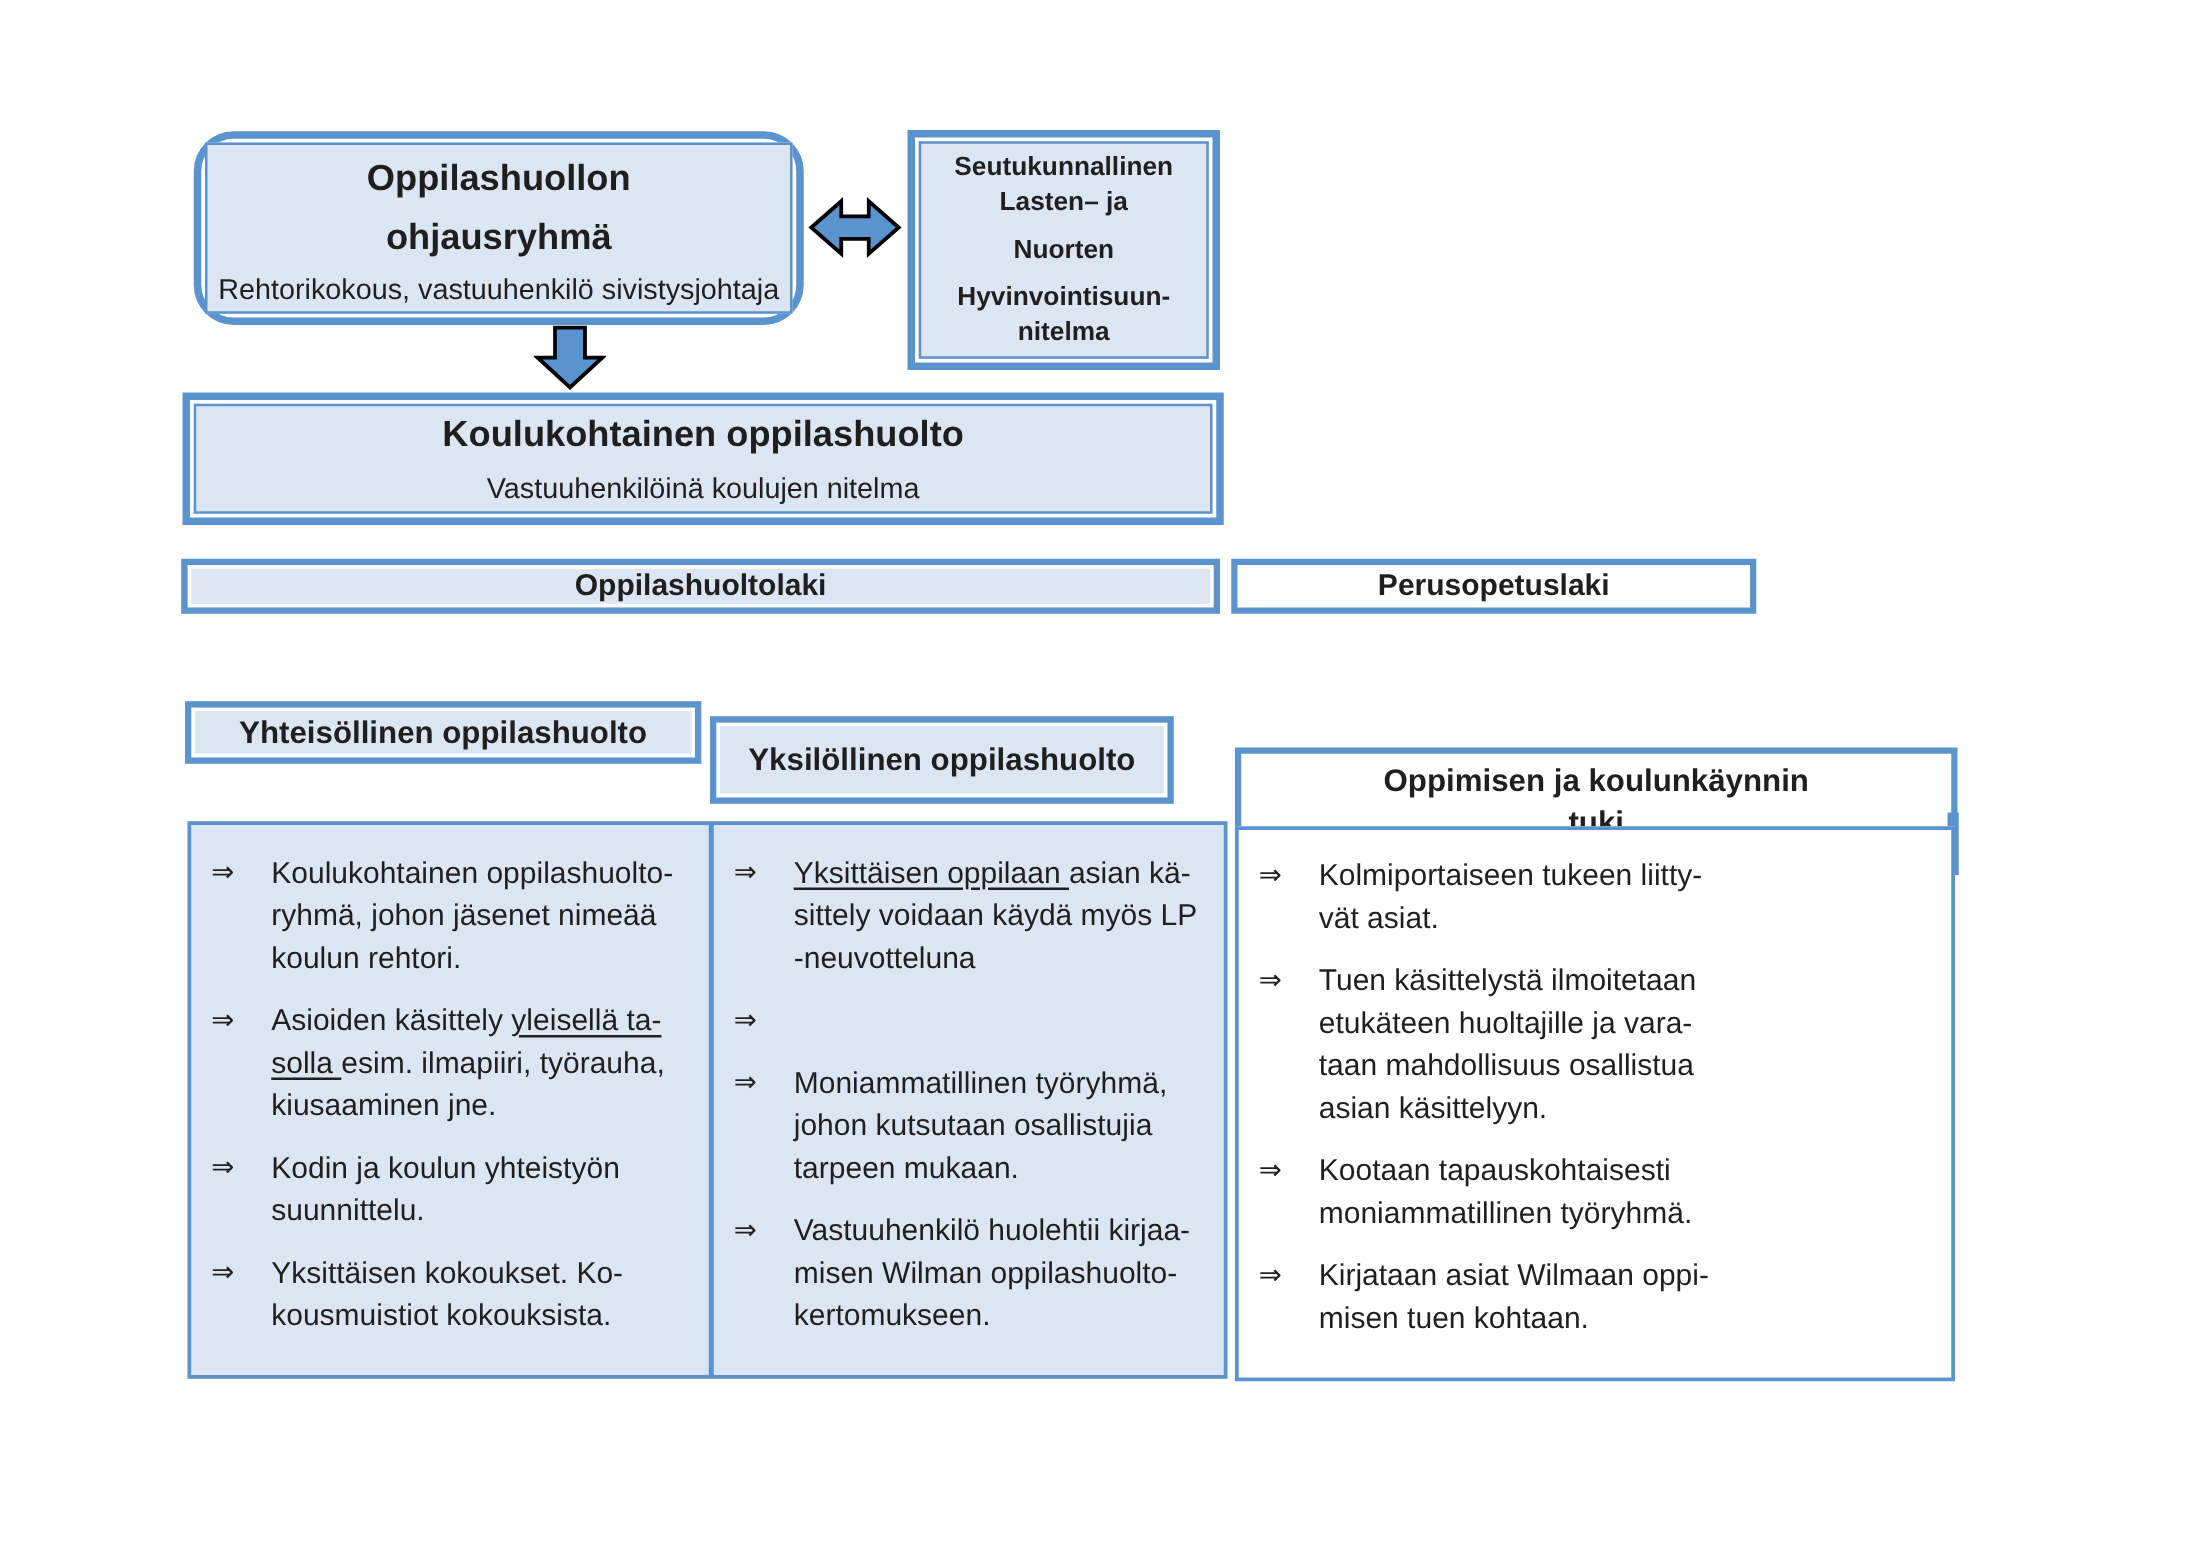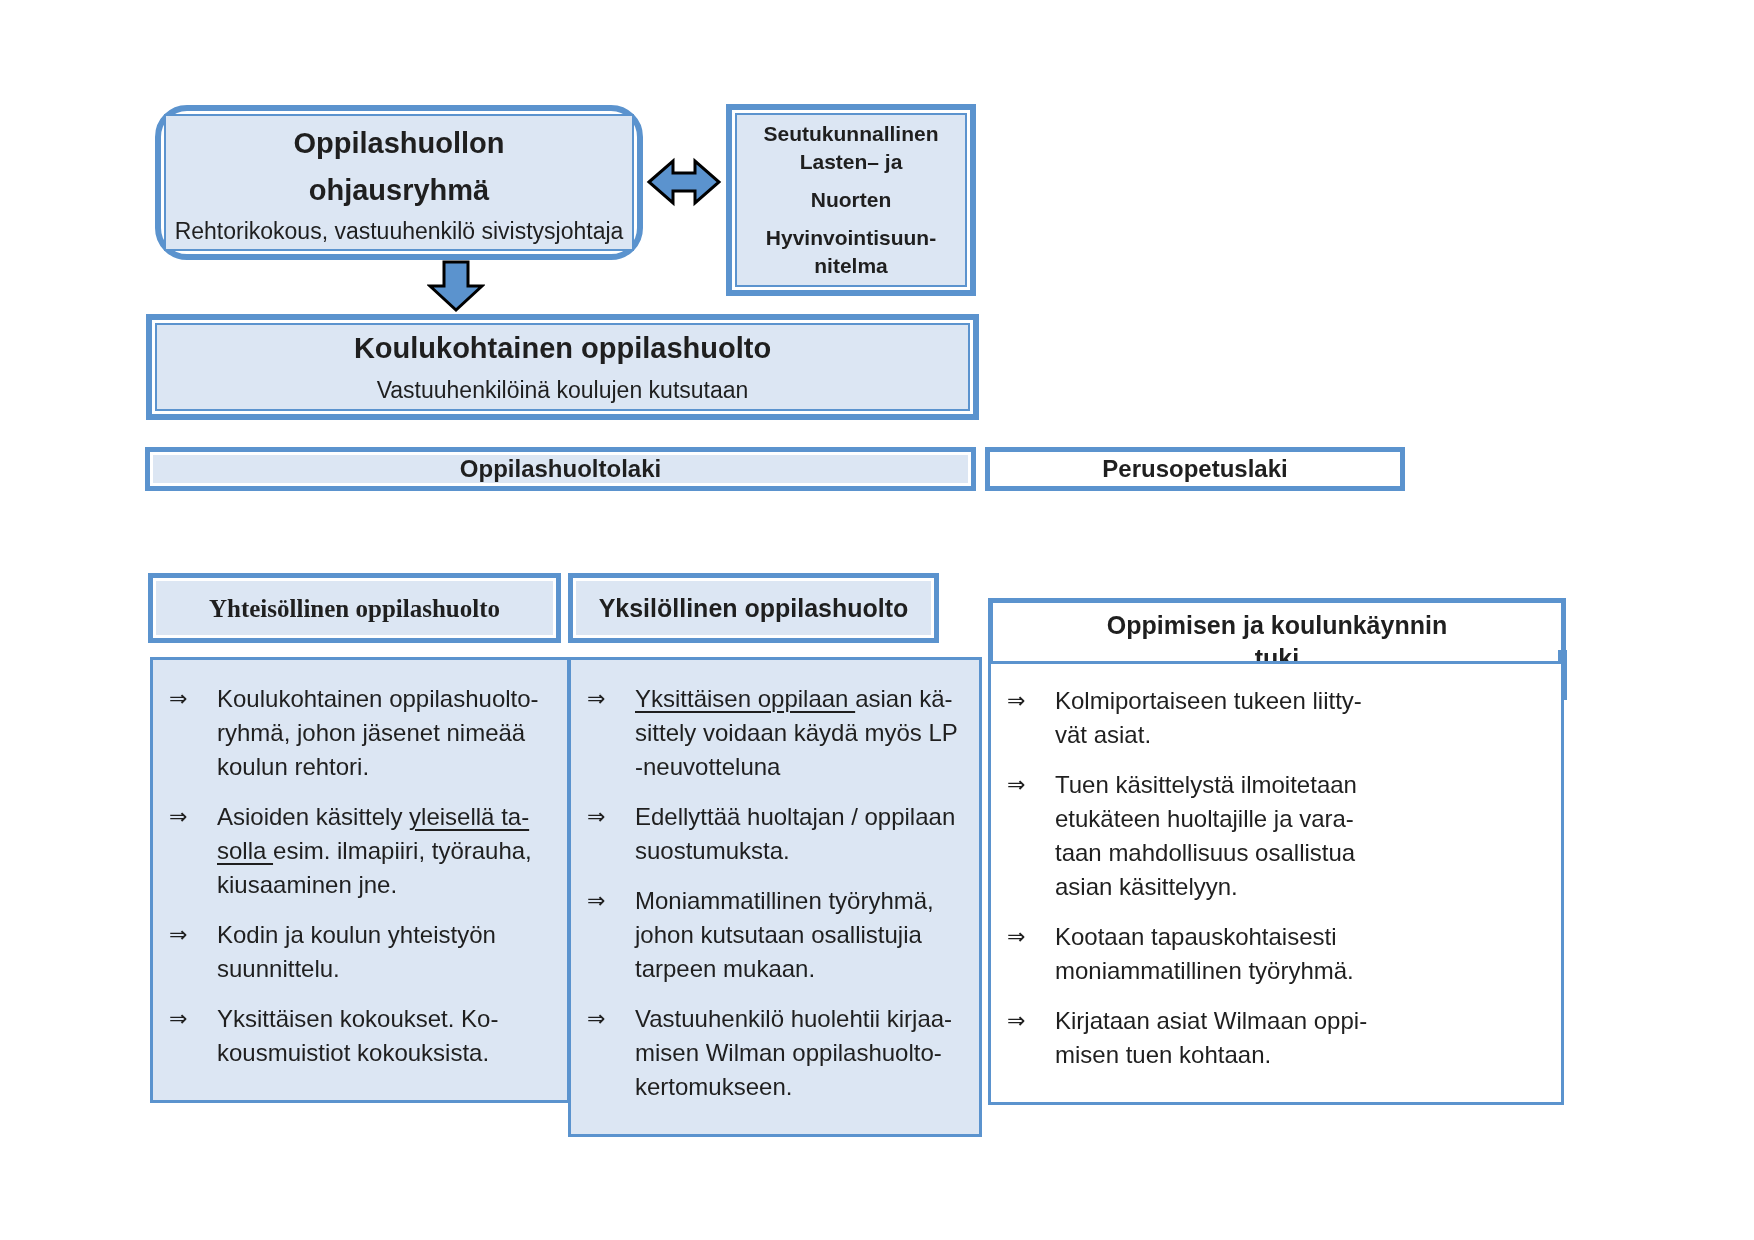--- a/index.html
+++ b/index.html
@@ -71,32 +71,32 @@
 
   <div class="abs" style="left:427px;top:260px;width:58px;height:53px;">
     <svg width="58" height="53" viewBox="0 0 58 53">
       <path d="M17,2 L41,2 L41,26 L55,26 L29,50 L3,26 L17,26 Z" style="fill:var(--blue);stroke:#000000;stroke-width:3;stroke-linejoin:miter;"></path>
     </svg>
   </div>
 
   <div class="abs dbl" style="left:146px;top:314px;width:833px;height:106px;">
     <div class="dbl-in">
       <div class="box3-title">Koulukohtainen oppilashuolto</div>
-      <div class="box3-sub">Vastuuhenkilöinä koulujen kutsutaan</div>
+      <div class="box3-sub">Vastuuhenkilöinä koulujen nitelma</div>
     </div>
   </div>
 
   <div class="abs single fillwhite" style="left:985px;top:447px;width:420px;height:44px;">
     <div class="law-label">Perusopetuslaki</div>
   </div>
   <div class="abs single fillblue" style="left:145px;top:447px;width:831px;height:44px;">
     <div class="law-label">Oppilashuoltolaki</div>
   </div>
 
-  <div class="abs single fillblue" style="left:148px;top:573px;width:413px;height:70px;font-family:Liberation Serif, serif;">
+  <div class="abs single fillblue" style="left:148px;top:561px;width:413px;height:50px;">
     <div class="col-header">Yhteisöllinen oppilashuolto</div>
   </div>
   <div class="abs single fillblue" style="left:568px;top:573px;width:371px;height:70px;">
     <div class="col-header">Yksilöllinen oppilashuolto</div>
   </div>
   <div class="abs single fillwhite" style="left:988px;top:573px;width:578px;height:88px;margin-top:25px;">
     <div class="col-header">Oppimisen ja koulunkäynnin
 tuki</div>
   </div>
 
@@ -129,22 +129,20 @@
 
   <div class="abs content-box fillblue" style="left:568px;top:657px;width:414px;min-height:418px;">
       <div class="item">
         <span class="bullet">⇒</span>
         <div class="itext"><span class="u">Yksittäisen oppilaan </span><span>asian kä-
 sittely voidaan käydä myös LP
 -neuvotteluna</span></div>
       </div>
       <div class="item">
         <span class="bullet">⇒</span>
-        <div class="itext"><span>Edellyttää huoltajan / oppilaan
-suostumuksta.</span></div>
       </div>
       <div class="item">
         <span class="bullet">⇒</span>
         <div class="itext"><span>Moniammatillinen työryhmä,
 johon kutsutaan osallistujia
 tarpeen mukaan.</span></div>
       </div>
       <div class="item">
         <span class="bullet">⇒</span>
         <div class="itext"><span>Vastuuhenkilö huolehtii kirjaa-

